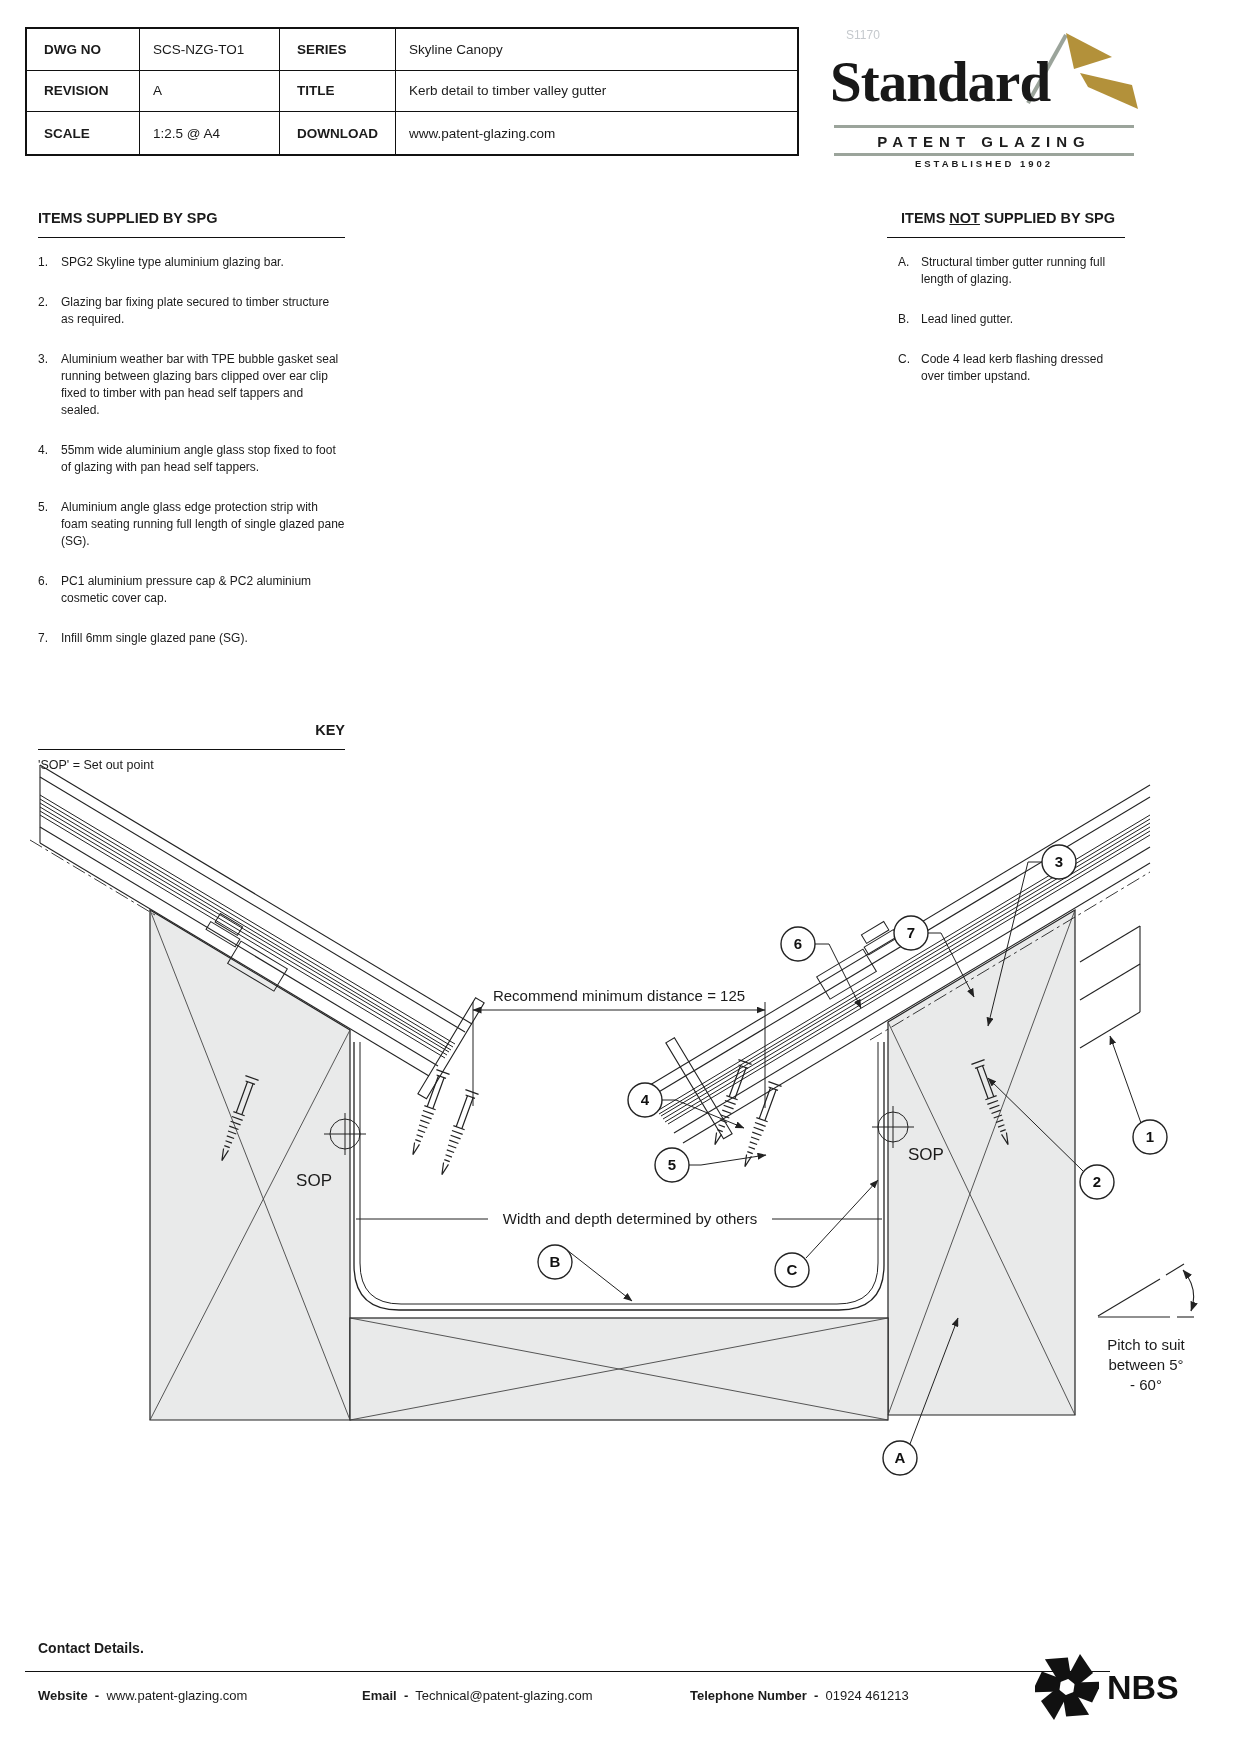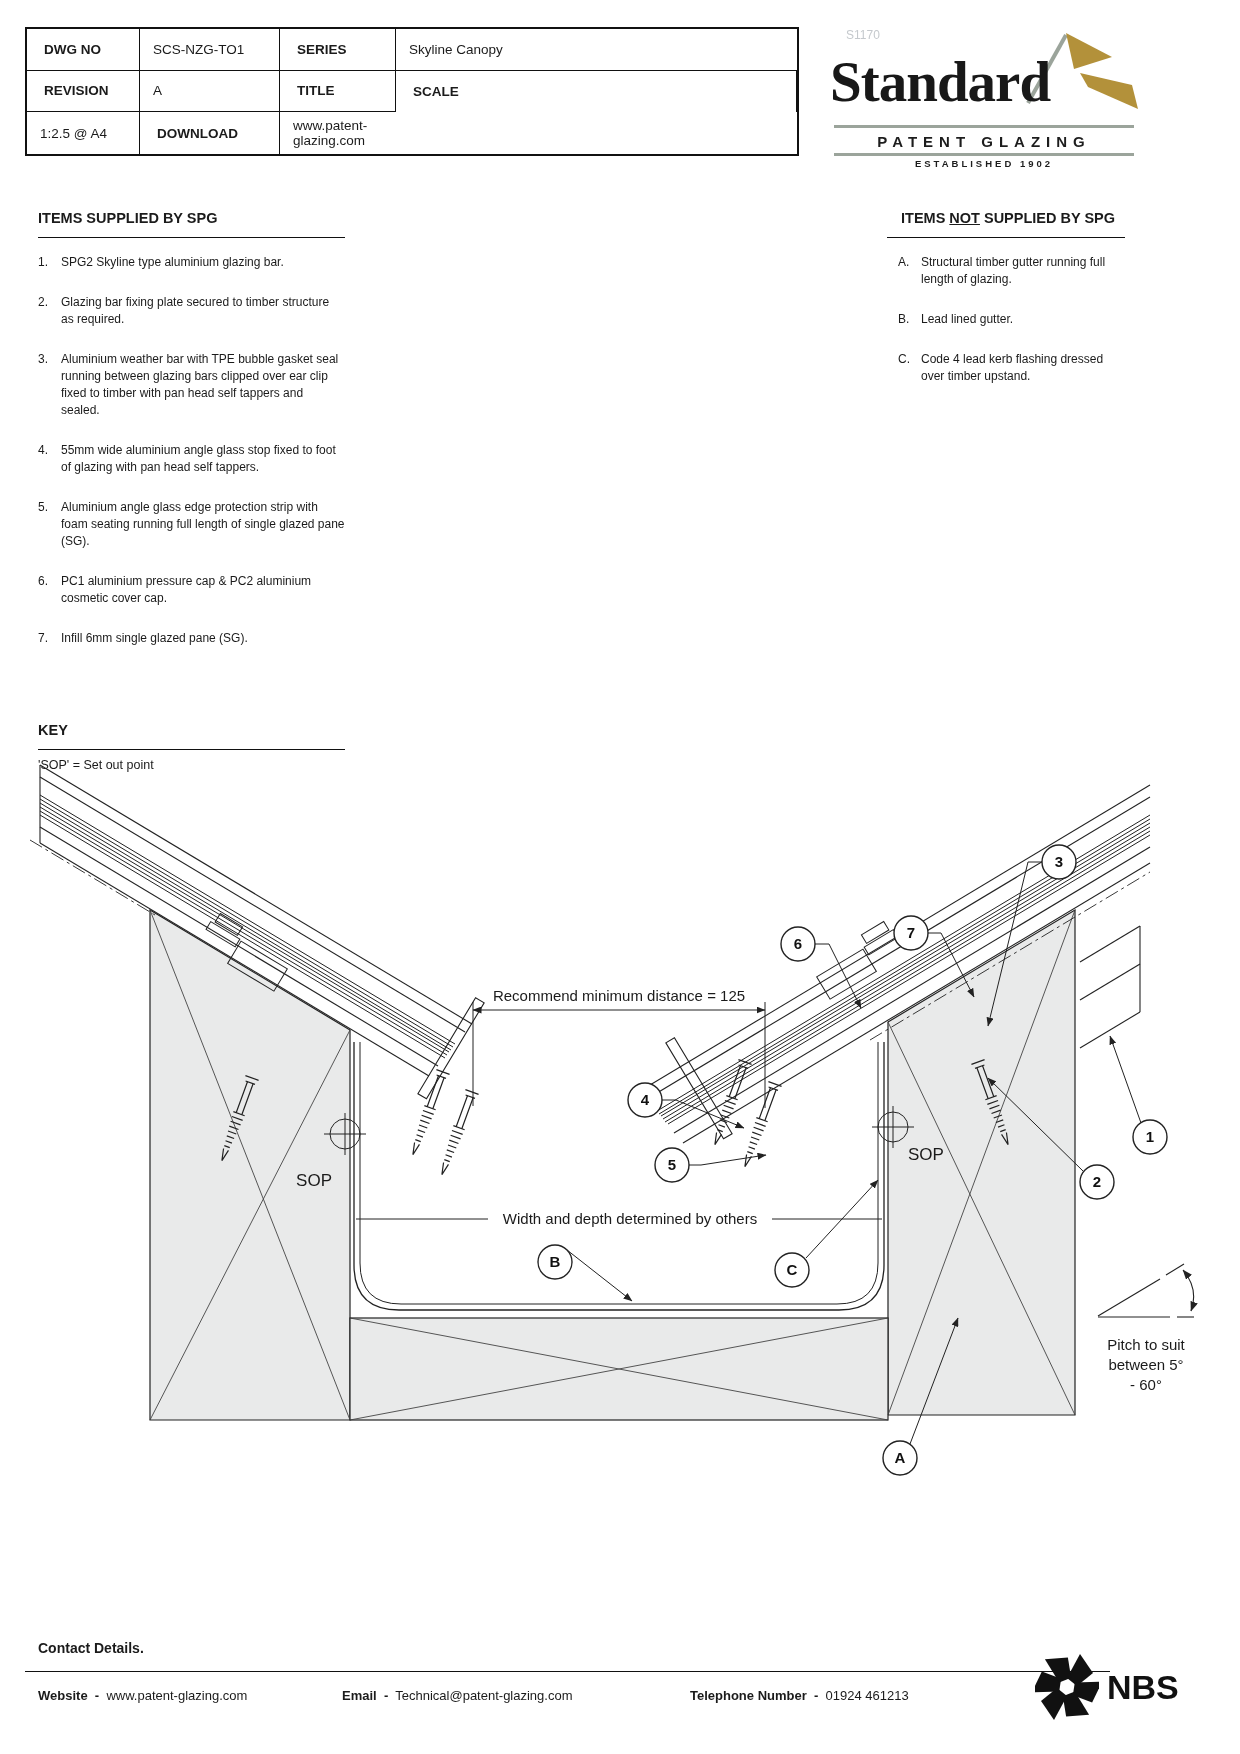--- a/index.html
+++ b/index.html
@@ -51,20 +51,21 @@
 <div class="sheet">
 
   <div class="tb">
     <div class="cell lbl">DWG NO</div>
     <div class="cell">SCS-NZG-TO1</div>
     <div class="cell lbl">SERIES</div>
     <div class="cell lastcol">Skyline Canopy</div>
     <div class="cell lbl">REVISION</div>
     <div class="cell">A</div>
     <div class="cell lbl">TITLE</div>
+    <div class="cell lastcol">Kerb detail to timber valley gutter</div>
     <div class="cell lbl lastrow">SCALE</div>
     <div class="cell lastrow">1:2.5 @ A4</div>
     <div class="cell lbl lastrow">DOWNLOAD</div>
     <div class="cell lastcol lastrow">www.patent-glazing.com</div>
   </div>
   <div class="watermark">S1170</div>
 
   <div class="logo">
     <svg class="logo-flag" width="140" height="100" viewBox="0 0 140 100">
       <line x1="28" y1="78" x2="66" y2="10" stroke="#9ba49b" stroke-width="4"></line>
@@ -122,21 +123,21 @@
           <span class="t">Lead lined gutter.</span>
         </div>
       <div class="li">
           <span class="n">C.</span>
           <span class="t">Code 4 lead kerb flashing dressed over timber upstand.</span>
         </div>
     </div>
   </div>
 
   <div class="col" style="left:38px;top:722px;width:307px;">
-    <div class="col-h" style="margin-bottom:8px;">KEY</div>
+    <div class="col-h" style="margin-bottom:8px;text-align:right;">KEY</div>
     <div class="key-note">'SOP' = Set out point</div>
   </div>
 
   <svg class="drawing" width="1210" height="750" viewBox="15 730 1210 750">
     <defs>
       <marker id="arr" markerWidth="9" markerHeight="7" refX="8.5" refY="3.5" orient="auto-start-reverse">
         <path d="M0,0 L9,3.5 L0,7 Z" fill="#222"></path>
       </marker>
       <g id="screw" stroke="#222" stroke-width="1.2" fill="none">
         <path d="M-7,0 H7 M-5,5 H5"></path>
@@ -306,21 +307,21 @@
     </g>
   </svg>
 
   <div class="foot-head">Contact Details.</div>
   <div class="foot-rule"></div>
   <div class="foot-row" style="left:38px;text-align:center;">
     <b>Website</b>&nbsp;
     <b>-</b>&nbsp;
     <span>www.patent-glazing.com</span>
   </div>
-  <div class="foot-row" style="left:332px;padding-left:10px;">
+  <div class="foot-row" style="left:352px;padding-left:10px;">
     <b>Email</b>&nbsp;
     <b>-</b>&nbsp;
     <span>Technical@patent-glazing.com</span>
   </div>
   <div class="foot-row" style="left:690px;">
     <b>Telephone Number</b>&nbsp;
     <b>-</b>&nbsp;
     <span>01924 461213</span>
   </div>
 

